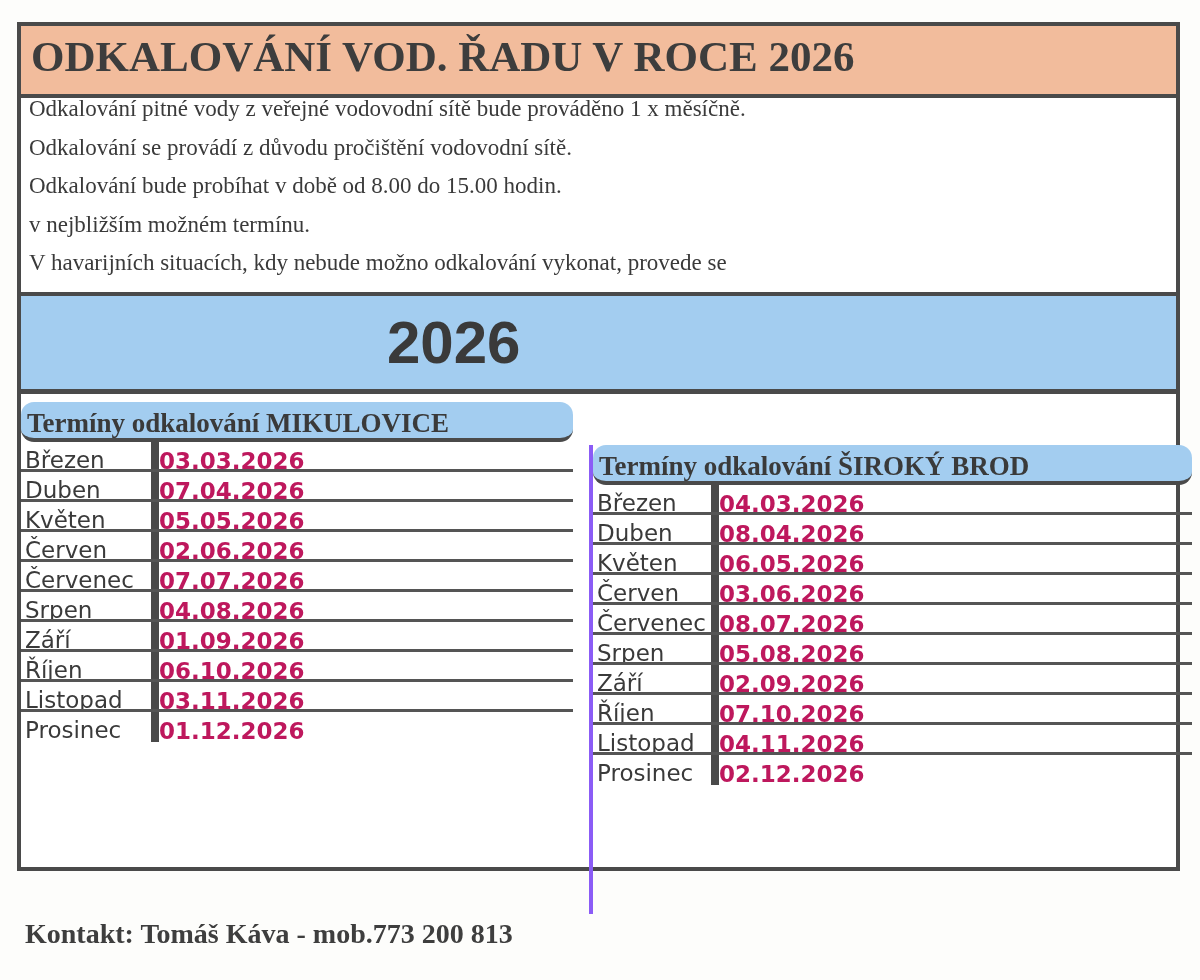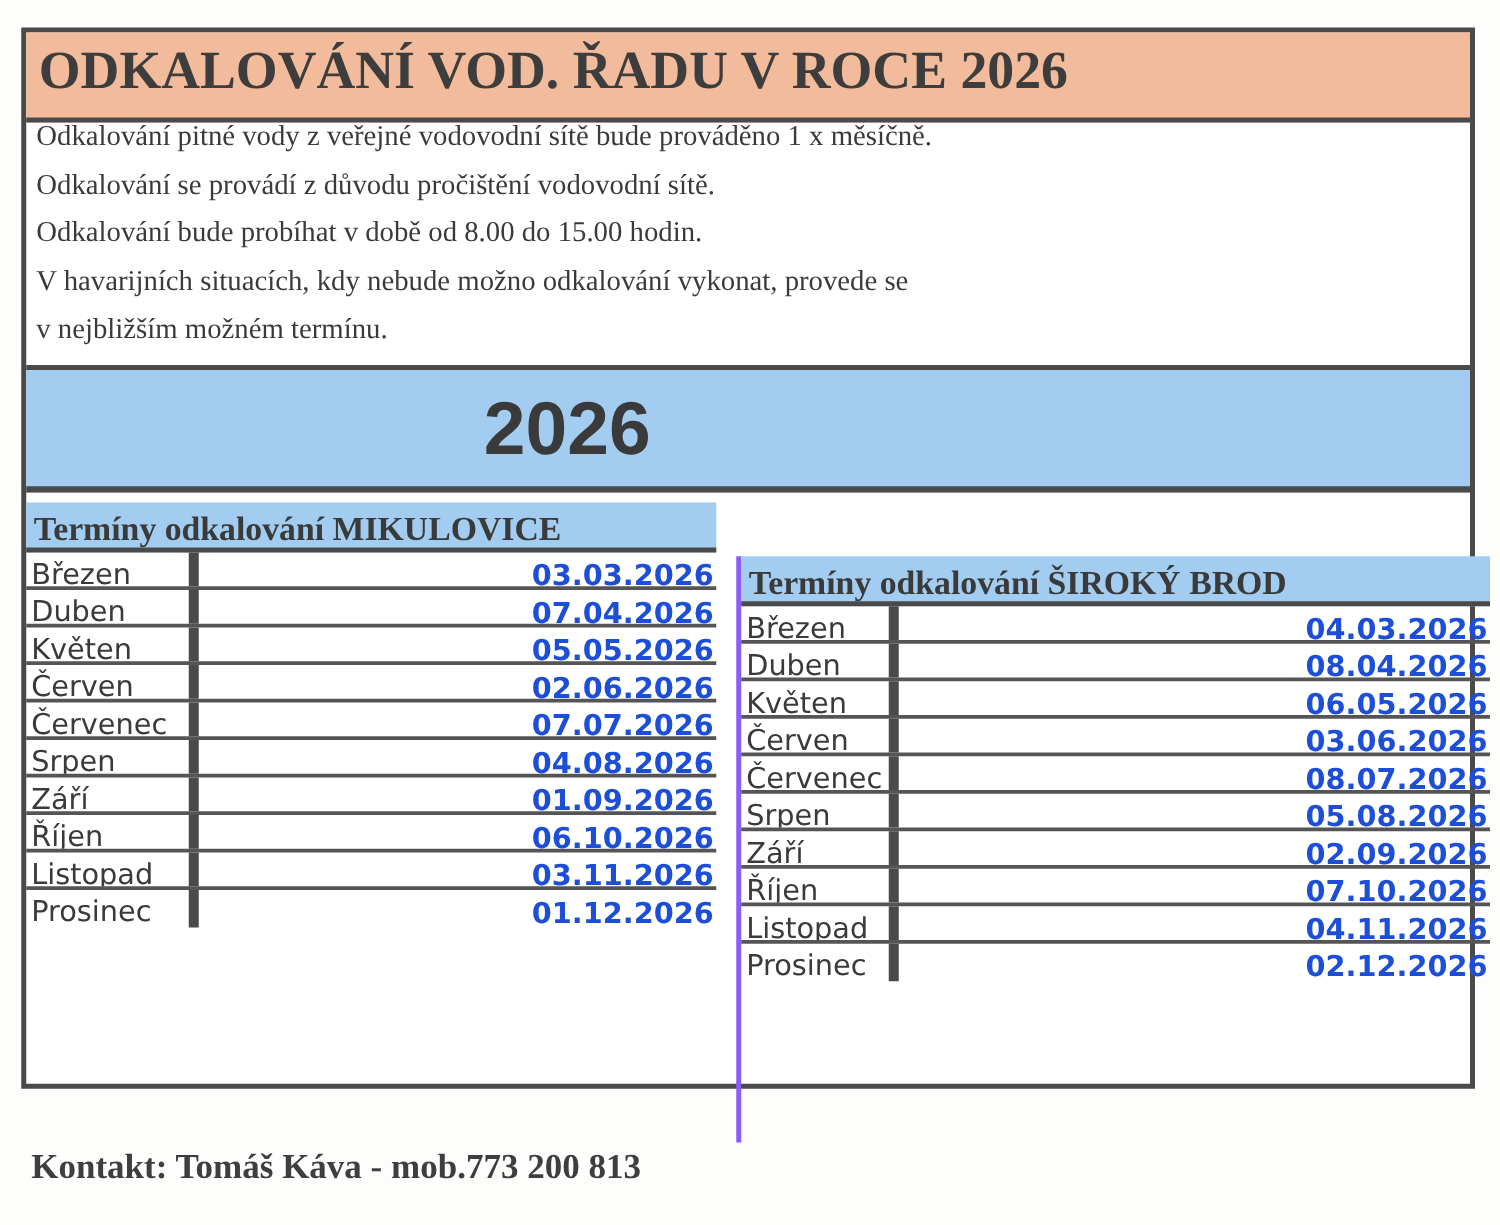--- a/index.html
+++ b/index.html
@@ -36,56 +36,56 @@
     font-family: "Liberation Sans", sans-serif; font-weight: bold; font-size: 60px; color: #3a3a3a;
   }
   .col {
     position: absolute; top: 376px; height: 469px;
   }
   .col.left { left: 0; width: 552px; }
   .col.right { left: 568px; width: 599px; border-left: 4px solid #8b5cf6; margin-top: 43px; }
   .col-head {
     height: 40px; background: #a3cdf0; border-bottom: 4px solid #4a4a4a; box-sizing: border-box;
     font-family: "Liberation Serif", serif; font-weight: bold; font-size: 27px; color: #3a3a3a;
-    padding: 6px 0 0 6px; white-space: nowrap; overflow: hidden;
+    padding: 6px 0 0 6px; white-space: nowrap; overflow: hidden; border-radius: 13px;
   }
   .row {
     height: 30px; display: flex; border-bottom: 3px solid #555; box-sizing: border-box;
   }
   .row:last-child { border-bottom: none; }
   .cell-month {
     width: 135px; border-right: 5px solid #4a4a4a; box-sizing: border-box;
     font-family: "DejaVu Sans", sans-serif; font-size: 23px; color: #3a3a3a;
     padding: 5px 0 0 4px; white-space: nowrap; overflow: hidden;
   }
   .col.right .cell-month { width: 123px; }
   .cell-date {
-    flex: 1; text-align: right; padding: 6px 2px 0 0;
-    font-family: "DejaVu Sans", sans-serif; font-weight: bold; font-size: 23px; color: #1d4ed8;
+    flex: 1; padding: 6px 2px 0 0;
+    font-family: "DejaVu Sans", sans-serif; font-weight: bold; font-size: 23px; color: #be185d;
     white-space: nowrap; border-left: 3px solid #4a4a4a;
   }
   .contact {
     position: absolute; left: 25px; top: 918px;
     font-family: "Liberation Serif", serif; font-weight: bold; font-size: 28px; color: #3e3e3e; white-space: nowrap;
   }
 </style>
 </head>
 <body>
 
 <div class="sheet">
   <div class="title-bar">
     <h1>ODKALOVÁNÍ VOD. ŘADU V ROCE 2026</h1>
   </div>
 
   <div class="info">
     <p>Odkalování pitné vody z veřejné vodovodní sítě bude prováděno 1 x měsíčně.</p>
     <p>Odkalování se provádí z důvodu pročištění vodovodní sítě.</p>
     <p>Odkalování bude probíhat v době od 8.00 do 15.00 hodin.</p>
+    <p>v nejbližším možném termínu.</p>
     <p>V havarijních situacích, kdy nebude možno odkalování vykonat, provede se</p>
-    <p>v nejbližším možném termínu.</p>
   </div>
 
   <div class="year-bar">
     <span>2026</span>
   </div>
 
   <div class="col left">
     <div class="col-head">Termíny odkalování MIKULOVICE</div>
     <div class="row">
         <div class="cell-month">Březen</div>

